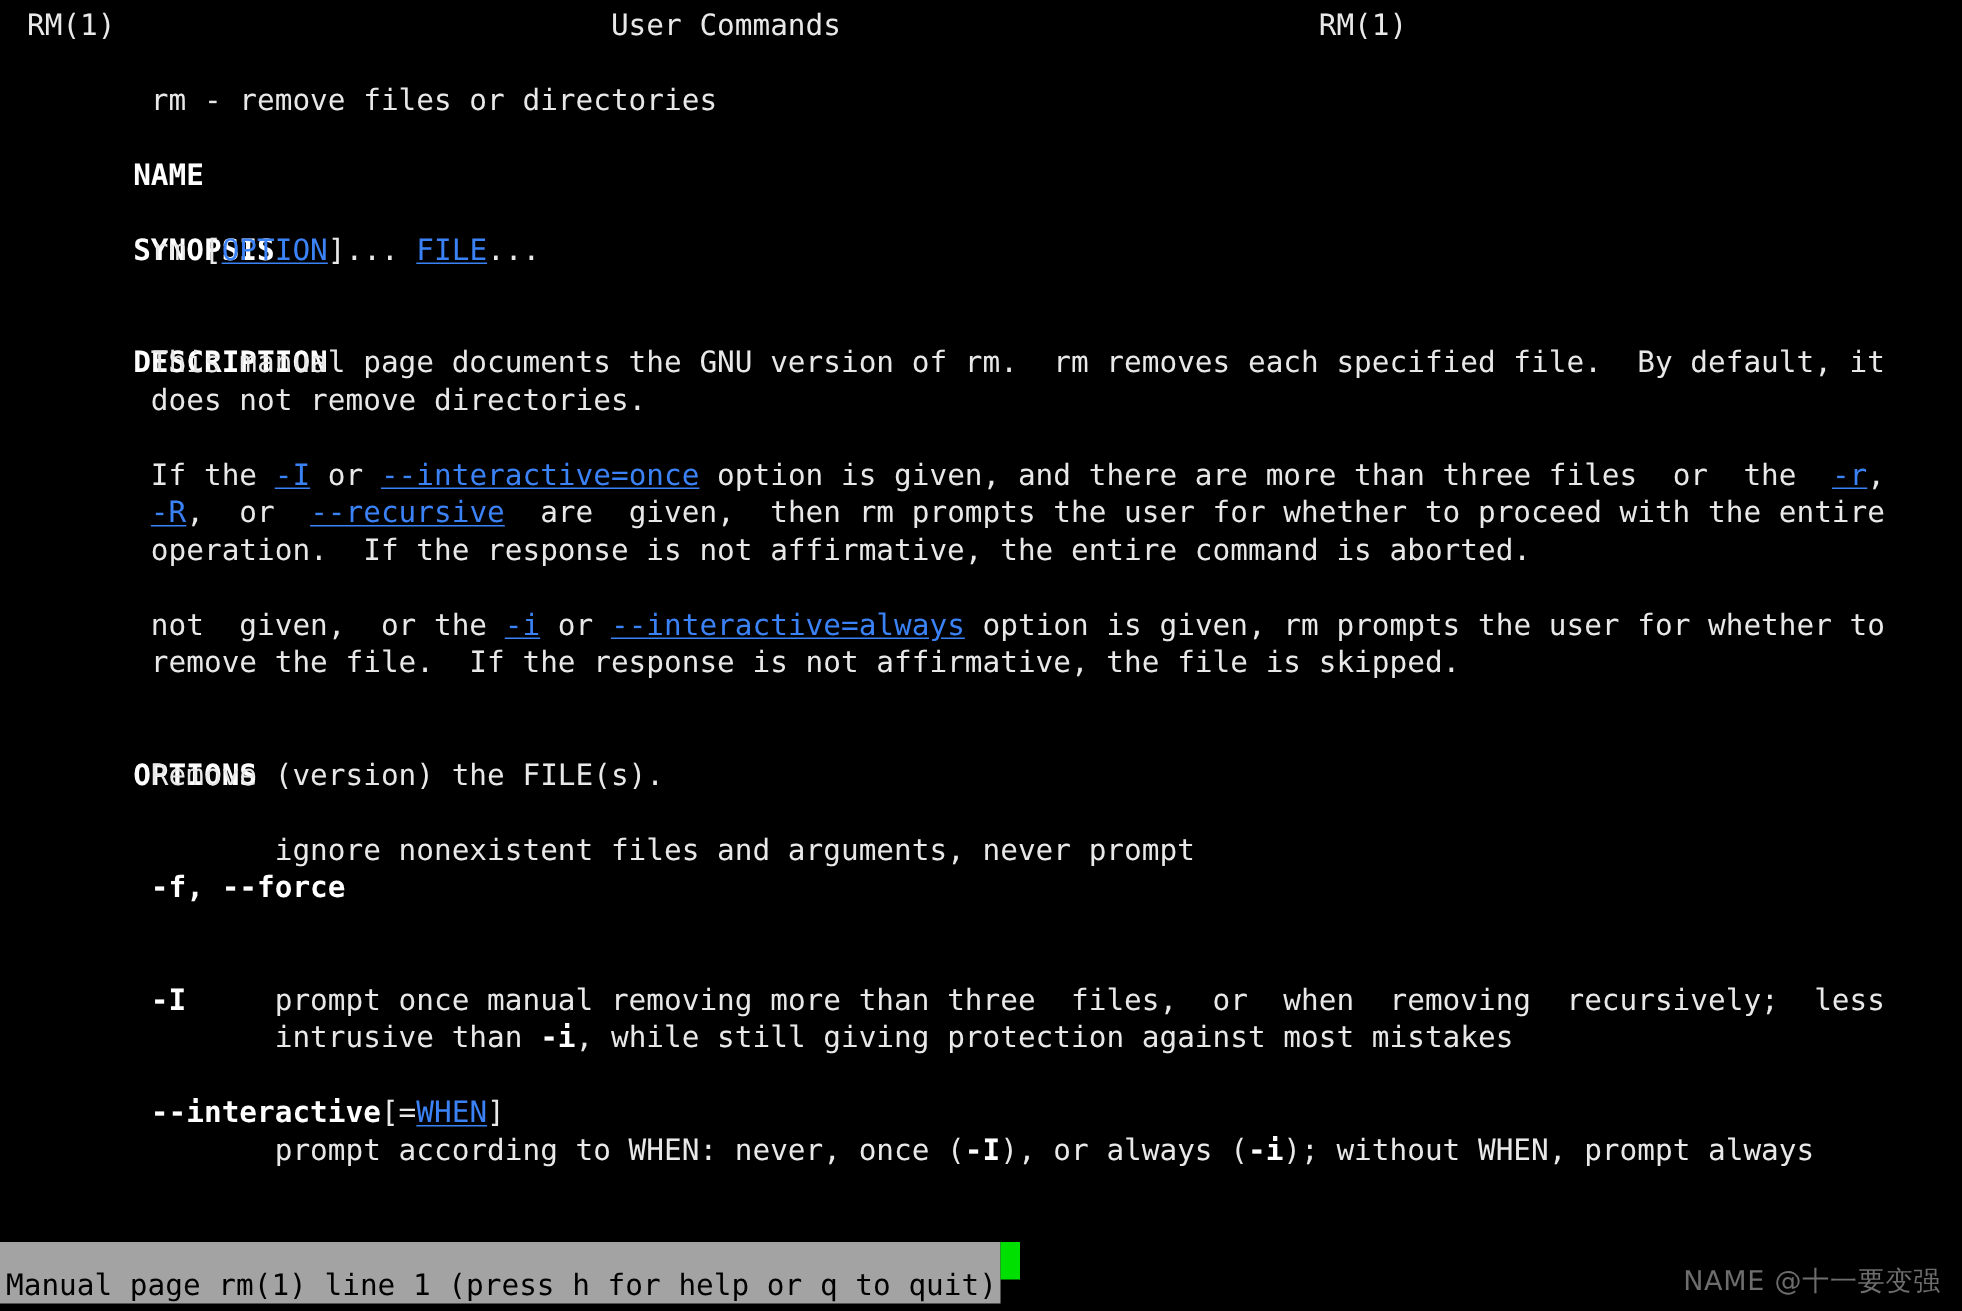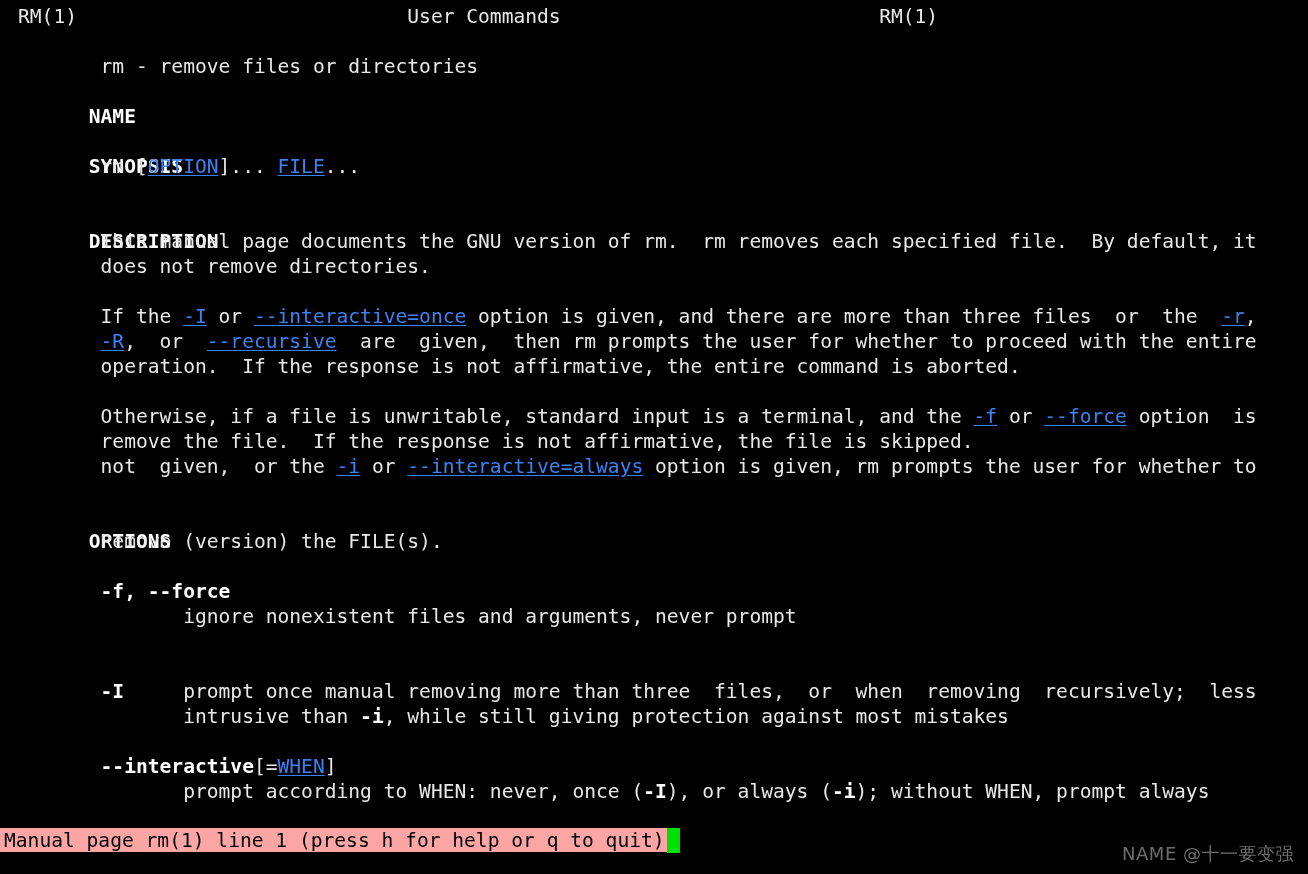--- a/index.html
+++ b/index.html
@@ -61,24 +61,24 @@
     left: 0;
     top: 828px;
     height: 25px;
     line-height: 25px;
     white-space: pre;
     font-size: 19.6px;
     display: flex;
     align-items: stretch;
   }
   #statusbar .sb-text {
-    background: #fca5a5;
+    background: #a3a3a3;
     color: #000000;
-    padding: 0 2px 0 4px;
-    height: 24px;
+    padding: 16px 2px 0 4px;
+    height: 41px;
     line-height: 25px;
   }
   #statusbar .sb-cursor {
     width: 13px;
     height: 25px;
     background: #00e000;
     display: inline-block;
   }
 
   #watermark {
@@ -130,39 +130,38 @@
     <div class="line">&nbsp;</div>
 
     <div class="line"><span>       If the </span><span class="u">-I</span><span> or </span><span class="u">--interactive=once</span><span> option is given, and there are more than three files  or  the  </span><span class="u">-r</span><span>,</span></div>
 
     <div class="line"><span>       </span><span class="u">-R</span><span>,  or  </span><span class="u">--recursive</span><span>  are  given,  then rm prompts the user for whether to proceed with the entire</span></div>
 
     <div class="line">       operation.  If the response is not affirmative, the entire command is aborted.</div>
 
     <div class="line">&nbsp;</div>
 
-    <div class="line"><span>       Otherwise, if a file is unwritable, standard input is a terminal, and the </span><span class="u">-f</span><span> or </span><span class="u">--force</span><span> option  is</span></div>
+
+    <div class="line"><span>       not  given,  or the </span><span class="u">-i</span><span> or </span><span class="u">--interactive=always</span><span> option is given, rm prompts the user for whether to</span></div>
 
     <div class="line">       remove the file.  If the response is not affirmative, the file is skipped.</div>
-
-    <div class="line"><span>       not  given,  or the </span><span class="u">-i</span><span> or </span><span class="u">--interactive=always</span><span> option is given, rm prompts the user for whether to</span></div>
 
     <div class="line">&nbsp;</div>
 
     <div class="line">
       <span class="b">OPTIONS</span>
     </div>
 
     <div class="line">       Remove (version) the FILE(s).</div>
 
     <div class="line">&nbsp;</div>
 
+    <div class="line">              ignore nonexistent files and arguments, never prompt</div>
+
     <div class="line"><span>       </span><span class="b">-f, --force</span></div>
-
-    <div class="line">              ignore nonexistent files and arguments, never prompt</div>
 
     <div class="line">&nbsp;</div>
 
 
     <div class="line">&nbsp;</div>
 
     <div class="line"><span>       </span><span class="b">-I</span><span>     prompt once manual removing more than three  files,  or  when  removing  recursively;  less</span></div>
 
     <div class="line"><span>              intrusive than </span><span class="b">-i</span><span>, while still giving protection against most mistakes</span></div>
 

